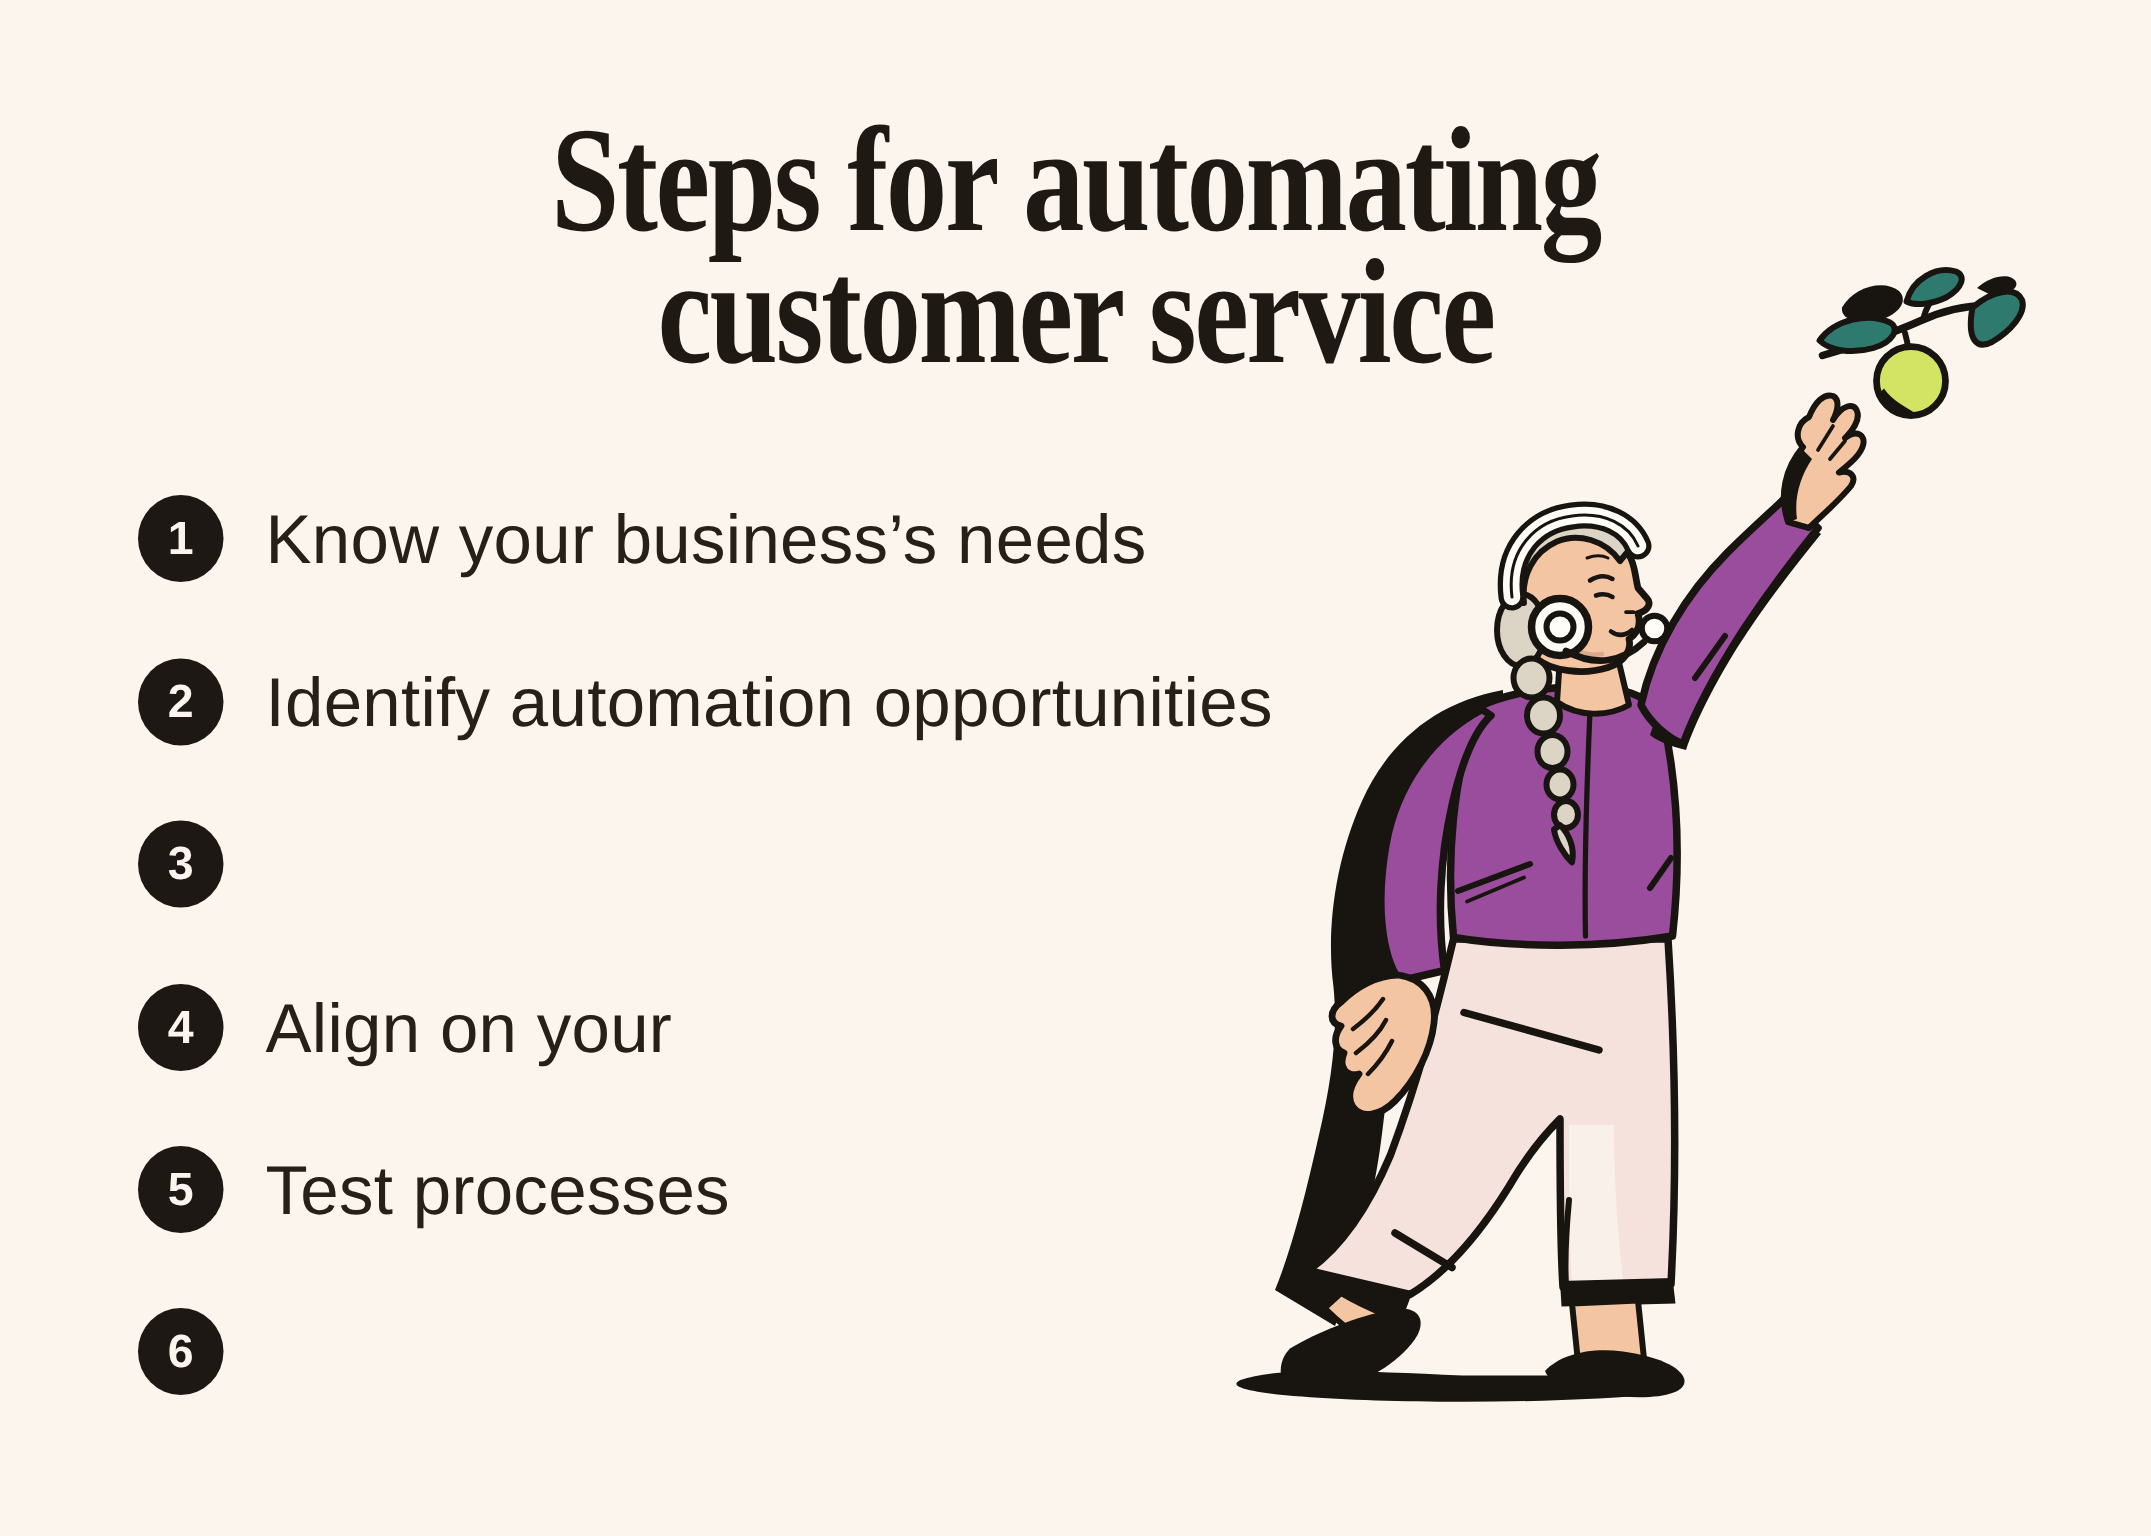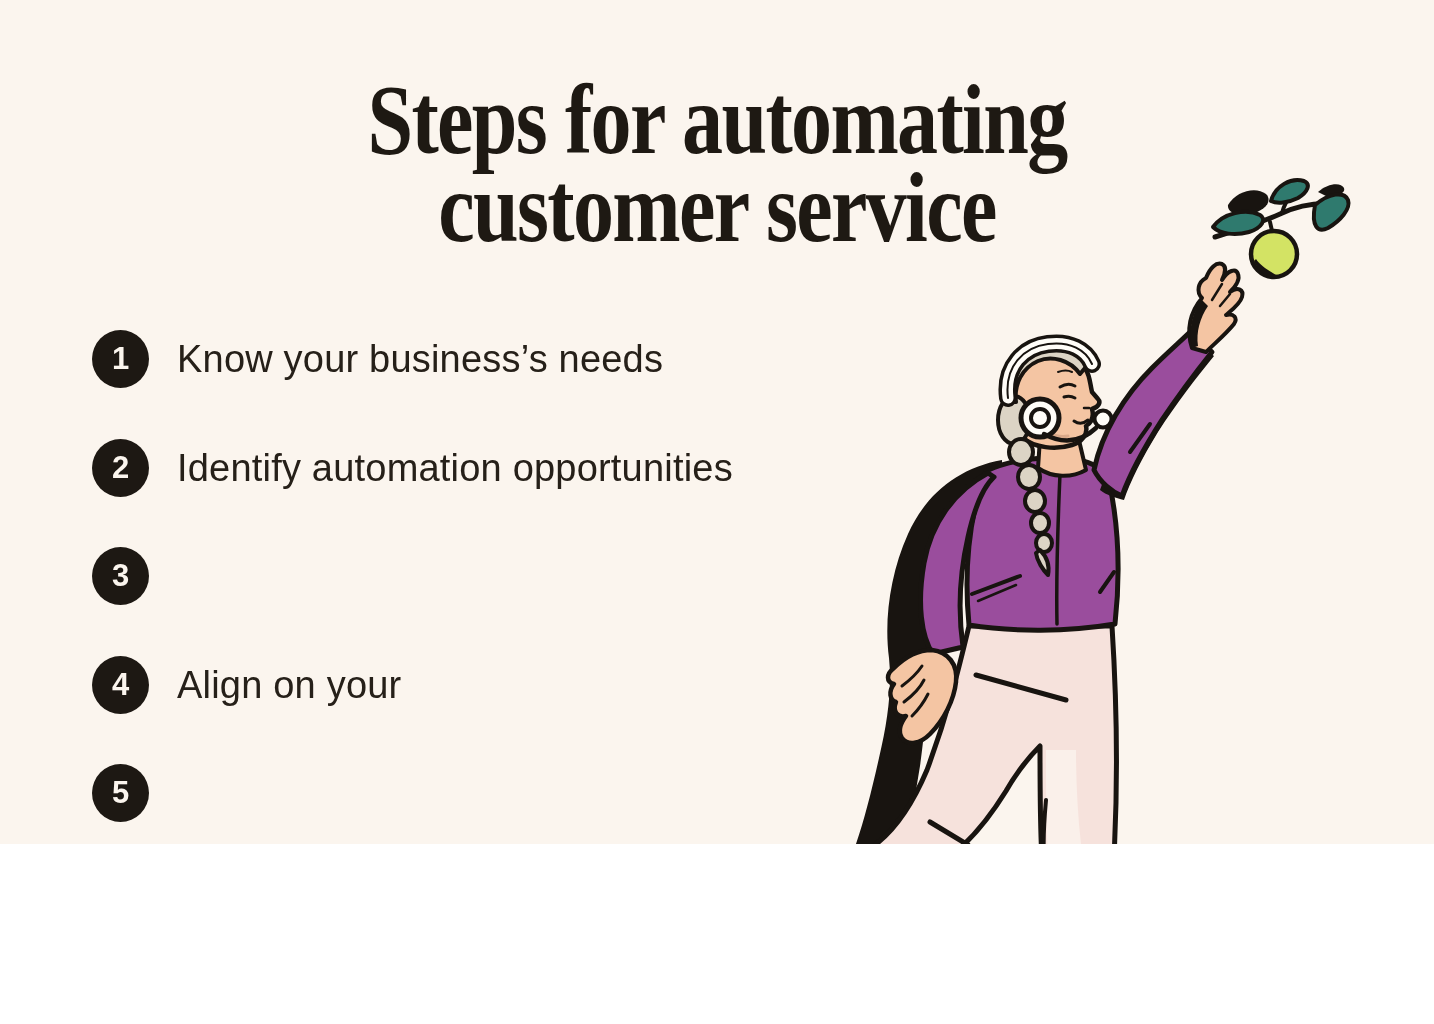--- a/index.html
+++ b/index.html
@@ -1,18 +1,18 @@
 <!DOCTYPE html>
 <html><head>
 <meta charset="utf-8">
 <style>
   html,body{margin:0;padding:0;}
   .stage{
     position:relative;
-    width:1434px;height:844px;
+    width:1434px;height:1024px;
     background:#FBF5EE;
     overflow:hidden;
     font-family:"Liberation Sans", sans-serif;
   }
   .title{
     position:absolute;
     top:76px;left:0;right:0;
     text-align:center;
     color:#1E1913;
     font-family:"Liberation Serif", serif;
@@ -39,21 +39,21 @@
   .badge{
     width:57px;height:58px;
     border-radius:50%;
     background:#1D1813;
     color:#FBF5EE;
     display:flex;align-items:center;justify-content:center;
     font-size:31px;font-weight:700;
     flex:0 0 auto;
   }
   .label{
-    font-size:38px;
+    font-size:46px;
     color:#262019;
     letter-spacing:0.2px;
     white-space:nowrap;
   }
   .illu{position:absolute;left:0;top:0;}
 </style>
 </head>
 <body>
 
 <div class="stage">
@@ -74,20 +74,21 @@
     </div>
     <div class="step" style="top:547px">
       <div class="badge">3</div>
     </div>
     <div class="step" style="top:656px">
       <div class="badge">4</div>
       <div class="label">Align on your</div>
     </div>
     <div class="step" style="top:764px">
       <div class="badge">5</div>
+      <div class="label">Test processes</div>
     </div>
     <div class="step" style="top:872px">
       <div class="badge">6</div>
     </div>
   </div>
 
   <svg class="illu" width="1434" height="1024" viewBox="0 0 1434 1024">
     <g stroke-linecap="round" stroke-linejoin="round">
 
       <path d="M827,920 C852,911 905,914 975,917 L1095,917 C1116,919 1123,925 1110,929 C1040,936 930,936 868,931 C840,929 816,925 827,920 Z" fill="#181410"></path>

